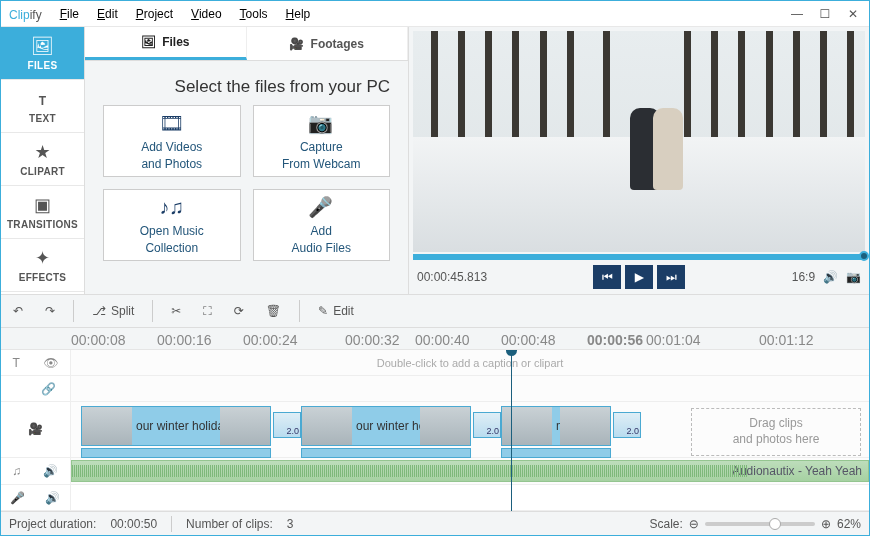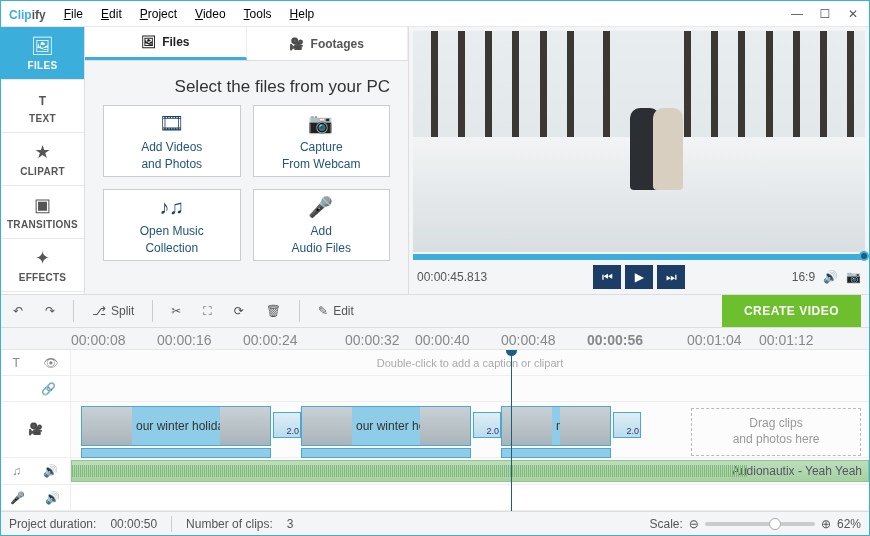--- a/index.html
+++ b/index.html
@@ -1,18 +1,18 @@
 <!DOCTYPE html>
 <html><head>
 <meta charset="utf-8">
 <style>
 *{box-sizing:border-box;margin:0;padding:0;font-family:"Segoe UI",Arial,sans-serif;font-size:12px;user-select:none}
 body{width:870px;height:536px;background:#fff;border:1px solid #3caedb;overflow:hidden;display:flex;flex-direction:column}
 .titlebar{height:26px;background:#fff;display:flex;align-items:center;padding:0 2px;border-bottom:1px solid #e8e8e8}
-.app-logo{font-weight:bold;color:#3caedb;font-size:14px;padding:0 6px}
+.app-logo{font-weight:normal;color:#3caedb;font-size:14px;padding:0 6px}
 .app-logo .ify{color:#555}
 .menu{display:flex;gap:2px;margin-left:4px}
 .menu-item{padding:3px 8px;cursor:pointer}
 .menu-item u{text-decoration:underline}
 .win-controls{margin-left:auto;display:flex}
 .win-btn{width:28px;height:20px;display:flex;align-items:center;justify-content:center;cursor:pointer;color:#555}
 .main-upper{display:flex;height:267px}
 .sidebar{width:84px;background:#fff;border-right:1px solid #ddd;display:flex;flex-direction:column}
 .sb-item{height:53px;display:flex;flex-direction:column;align-items:center;justify-content:center;gap:3px;border-bottom:1px solid #e8e8e8;cursor:pointer;color:#555}
 .sb-item.active{background:#3caedb;color:#fff}
@@ -207,32 +207,31 @@
   <span class="tb-sep"></span>
   <span class="tbtn">✂</span>
   <span class="tbtn">⛶</span>
   <span class="tbtn">⟳</span>
   <span class="tbtn">🗑</span>
   <span class="tb-sep"></span>
   <span class="tbtn">
       <span>✎</span>
       <span>Edit</span>
     </span>
-  <div class="create">CREATE VIDEO</div>
 </div>
 
 <div class="ruler" id="ruler">
     <span class="rtick" style="left: 70px;">00:00:08</span>
     <span class="rtick" style="left: 156px;">00:00:16</span>
     <span class="rtick" style="left: 242px;">00:00:24</span>
     <span class="rtick" style="left: 344px;">00:00:32</span>
     <span class="rtick" style="left: 414px;">00:00:40</span>
     <span class="rtick" style="left: 500px;">00:00:48</span>
     <span class="rtick" style="left: 586px; font-weight: bold;">00:00:56</span>
-    <span class="rtick" style="left: 686px;">00:01:04</span>
+    <span class="rtick" style="left: 645px;">00:01:04</span>
     <span class="rtick" style="left: 758px;">00:01:12</span>
   </div>
 
 <div class="timeline">
   <div class="playhead"></div>
 
   <div class="track">
     <div class="track-head">
         <span>T</span>
         <span>👁</span>

